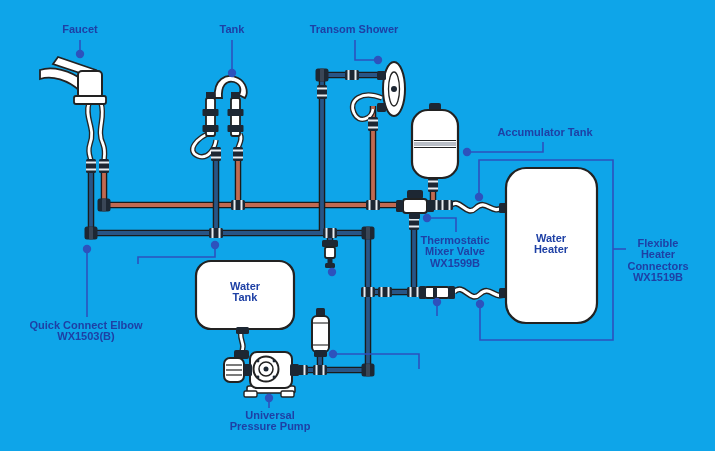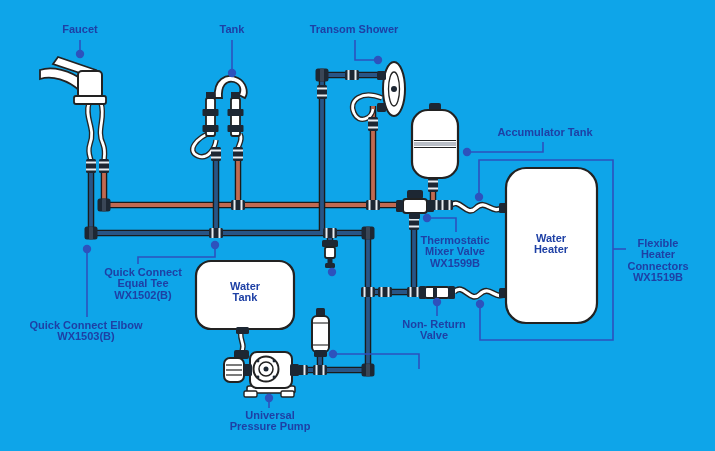--- a/index.html
+++ b/index.html
@@ -279,29 +279,20 @@
   <div>WX1599B</div>
 </div>
 <div class="lbl" style="left:551px;top:233px">
   <div>Water</div>
   <div>Heater</div>
 </div>
 <div class="lbl" style="left:245px;top:281px">
   <div>Water</div>
   <div>Tank</div>
 </div>
-<div class="lbl" style="left:434px;top:319px">
-  <div>Non- Return</div>
-  <div>Valve</div>
-</div>
-<div class="lbl" style="left:143px;top:267px">
-  <div>Quick Connect</div>
-  <div>Equal Tee</div>
-  <div>WX1502(B)</div>
-</div>
 <div class="lbl" style="left:86px;top:320px">
   <div>Quick Connect Elbow</div>
   <div>WX1503(B)</div>
 </div>
 <div class="lbl" style="left:270px;top:410px">
   <div>Universal</div>
   <div>Pressure Pump</div>
 </div>
 
 </div>

